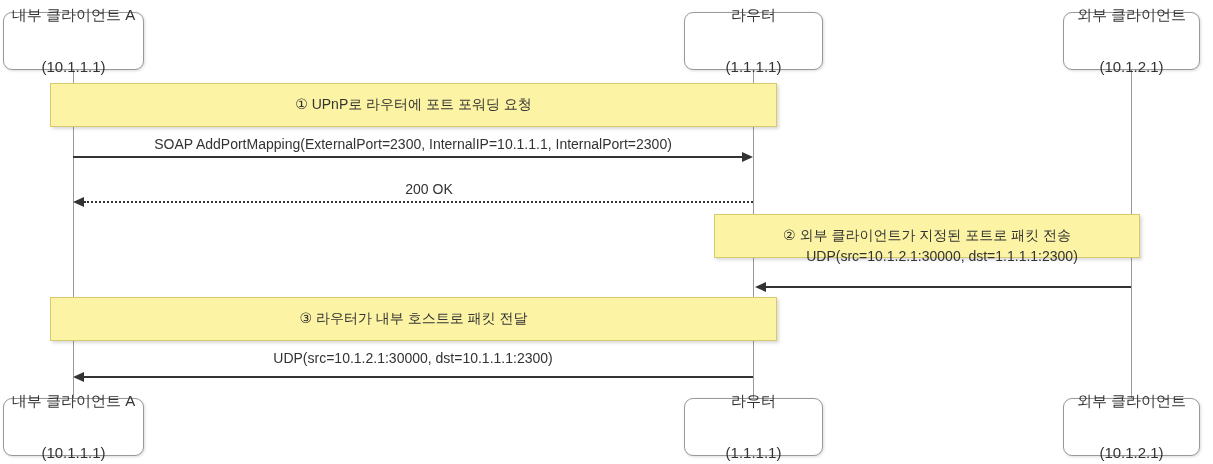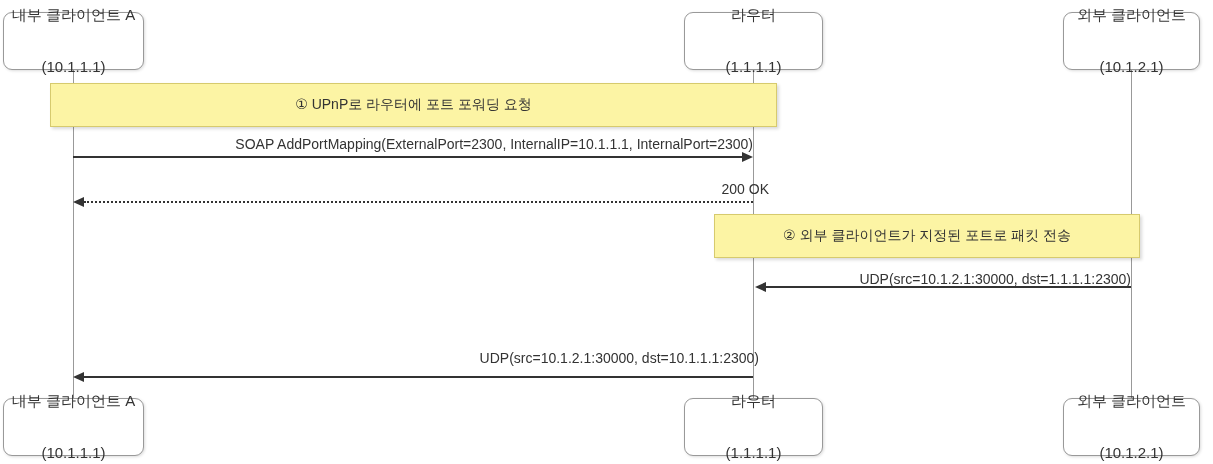--- a/index.html
+++ b/index.html
@@ -20,21 +20,21 @@
     font-size:15px; line-height:1.35; text-align:center; color:#333333;gap:32px;
   }
   .note {
     position:absolute; height:44px; box-sizing:border-box;
     background:var(--note-fill,#fdf5a6); border:1px solid var(--note-border,#d6ca6e);
     box-shadow:2px 2px 3px rgba(0,0,0,0.15);
     display:flex; align-items:center; justify-content:center;
     font-size:14px; color:#333333; white-space:nowrap;
   }
   .msg-label {
-    position:absolute; text-align:right; font-size:14px; color:#333333;
+    position:absolute; text-align:center; font-size:14px; color:#333333;
     white-space:nowrap; height:18px; line-height:18px;
   }
   .msg-line { position:absolute; height:0; border-top:2px solid var(--message,#333333); }
   .msg-line.dotted { border-top:2px dotted var(--message,#333333); }
   .arrowhead {
     position:absolute; width:0; height:0;
     border-top:5px solid transparent; border-bottom:5px solid transparent;
   }
   .arrowhead.right { border-left:11px solid var(--message,#333333); }
   .arrowhead.left  { border-right:11px solid var(--message,#333333); }
@@ -66,26 +66,27 @@
   <div class="msg-label" style="left:73px; top:135px; width:680px">SOAP AddPortMapping(ExternalPort=2300, InternalIP=10.1.1.1, InternalPort=2300)</div>
   <div class="msg-line" style="left:73px; top:156px; width:671px"></div>
   <div class="arrowhead right" style="left:742px; top:152px"></div>
 
   <div class="msg-label" style="left:89px; top:180px; width:680px">200 OK</div>
   <div class="msg-line dotted" style="left:84px; top:201px; width:669px"></div>
   <div class="arrowhead left" style="left:73px; top:197px"></div>
 
   <div class="note" style="left:714px; top:214px; width:426px">② 외부 클라이언트가 지정된 포트로 패킷 전송</div>
 
-  <div class="msg-label" style="left:753px; top:270px; width:378px">UDP(src=10.1.2.1:30000, dst=1.1.1.1:2300)</div>
+  <div class="msg-label" style="left:753px; top:247px; width:378px">UDP(src=10.1.2.1:30000, dst=1.1.1.1:2300)</div>
   <div class="msg-line" style="left:766px; top:286px; width:365px"></div>
   <div class="arrowhead left" style="left:755px; top:282px"></div>
 
+  <div class="note" style="left:50px; top:297px; width:727px">③ 라우터가 내부 호스트로 패킷 전달</div>
 
-  <div class="msg-label" style="left:79px; top:349px; width:680px">UDP(src=10.1.2.1:30000, dst=10.1.1.1:2300)</div>
+  <div class="msg-label" style="left:73px; top:349px; width:680px">UDP(src=10.1.2.1:30000, dst=10.1.1.1:2300)</div>
   <div class="msg-line" style="left:84px; top:376px; width:669px"></div>
   <div class="arrowhead left" style="left:73px; top:372px"></div>
 
   <div class="actor" style="left:3px; top:398px; width:141px">
     <span>내부 클라이언트 A</span>
     <span>(10.1.1.1)</span>
   </div>
   <div class="actor" style="left:684px; top:398px; width:139px">
     <span>라우터</span>
     <span>(1.1.1.1)</span>

